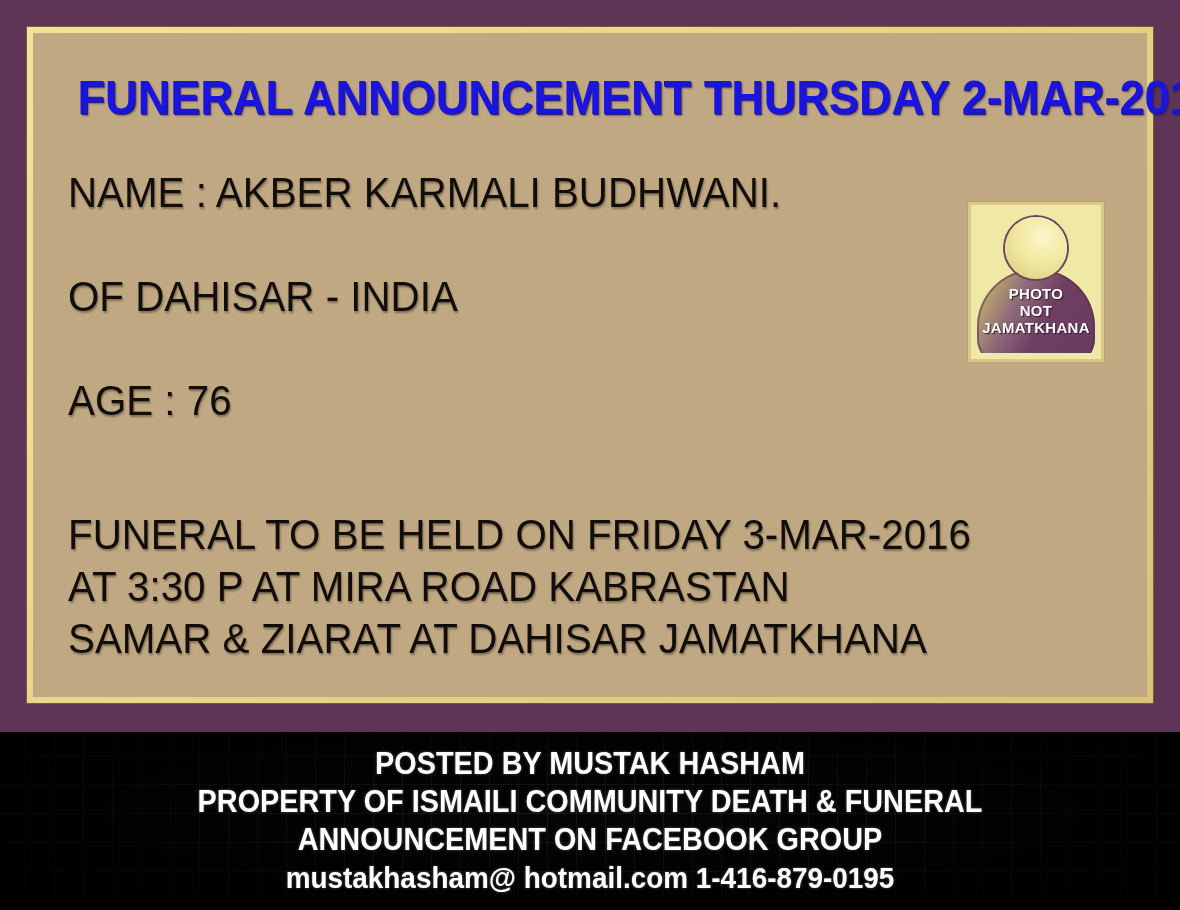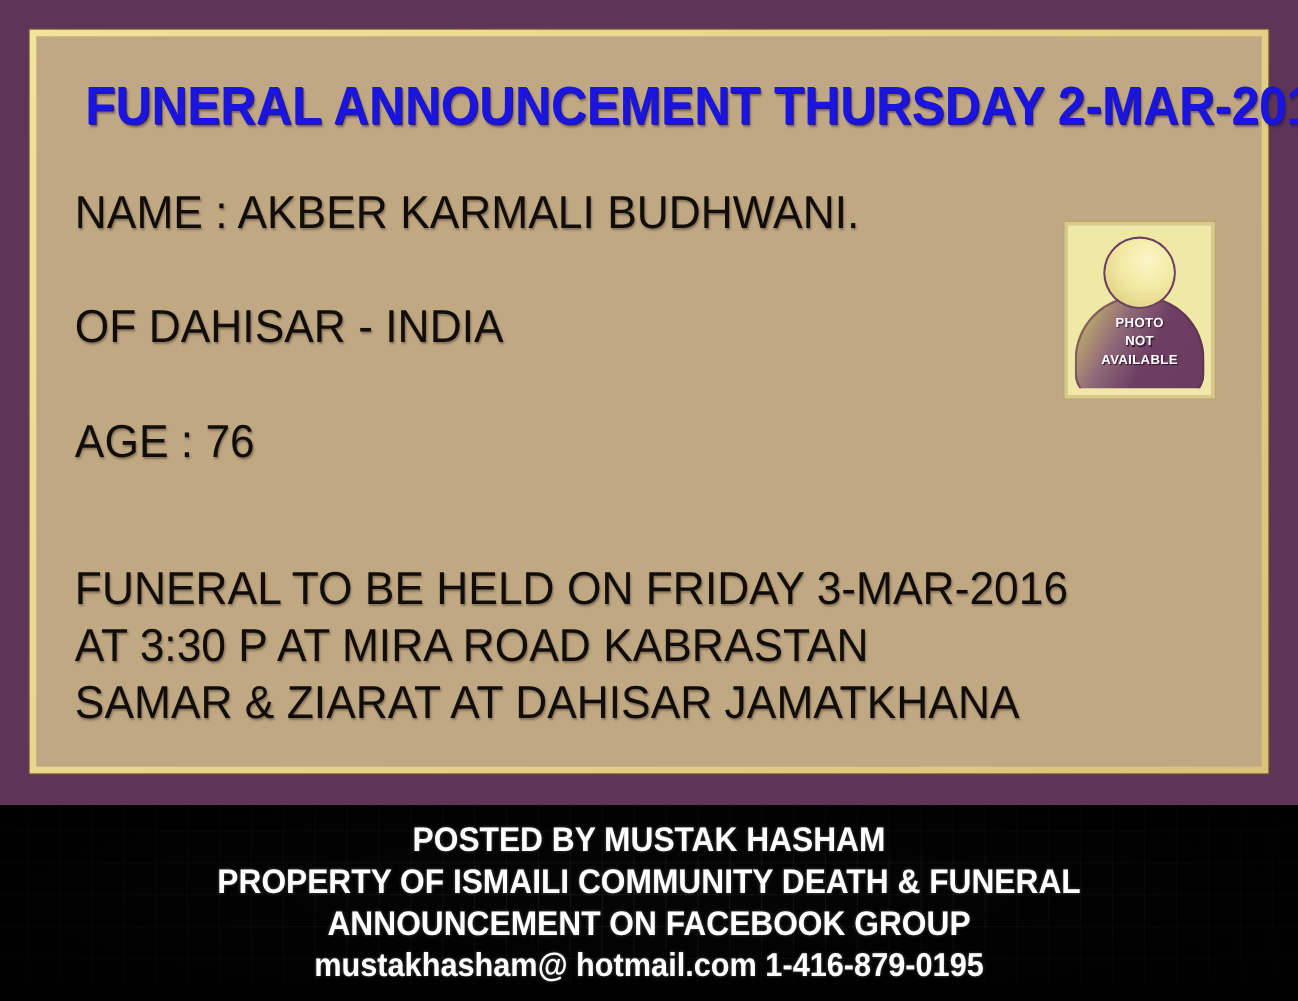--- a/index.html
+++ b/index.html
@@ -142,21 +142,21 @@
     z-index: 1;
   }
   .photo-caption {
     position: absolute;
     left: 0;
     top: 74px;
     width: 100%;
     z-index: 3;
     text-align: center;
     color: #ffffff;
-    font-size: 12px;
+    font-size: 15px;
     font-weight: bold;
     line-height: 17px;
     letter-spacing: 0.3px;
     text-shadow: 1px 1px 1px rgba(40,10,35,0.85);
   }
   .photo-caption span { display: block; }
 
   
   .footer {
     position: absolute;
@@ -235,21 +235,21 @@
         <span class="body-line">SAMAR &amp; ZIARAT AT DAHISAR JAMATKHANA</span>
       </div>
 
       <div class="photo-box">
         <div class="photo-inner">
           <div class="avatar-body"></div>
           <div class="avatar-head"></div>
           <div class="photo-caption">
             <span>PHOTO</span>
             <span>NOT</span>
-            <span>AVAILABLE</span>
+            <span>JAMATKHANA</span>
           </div>
         </div>
       </div>
 
     </div>
   </div>
 
   <div class="footer">
     <div class="footer-grid"></div>
     <div class="footer-vignette"></div>

